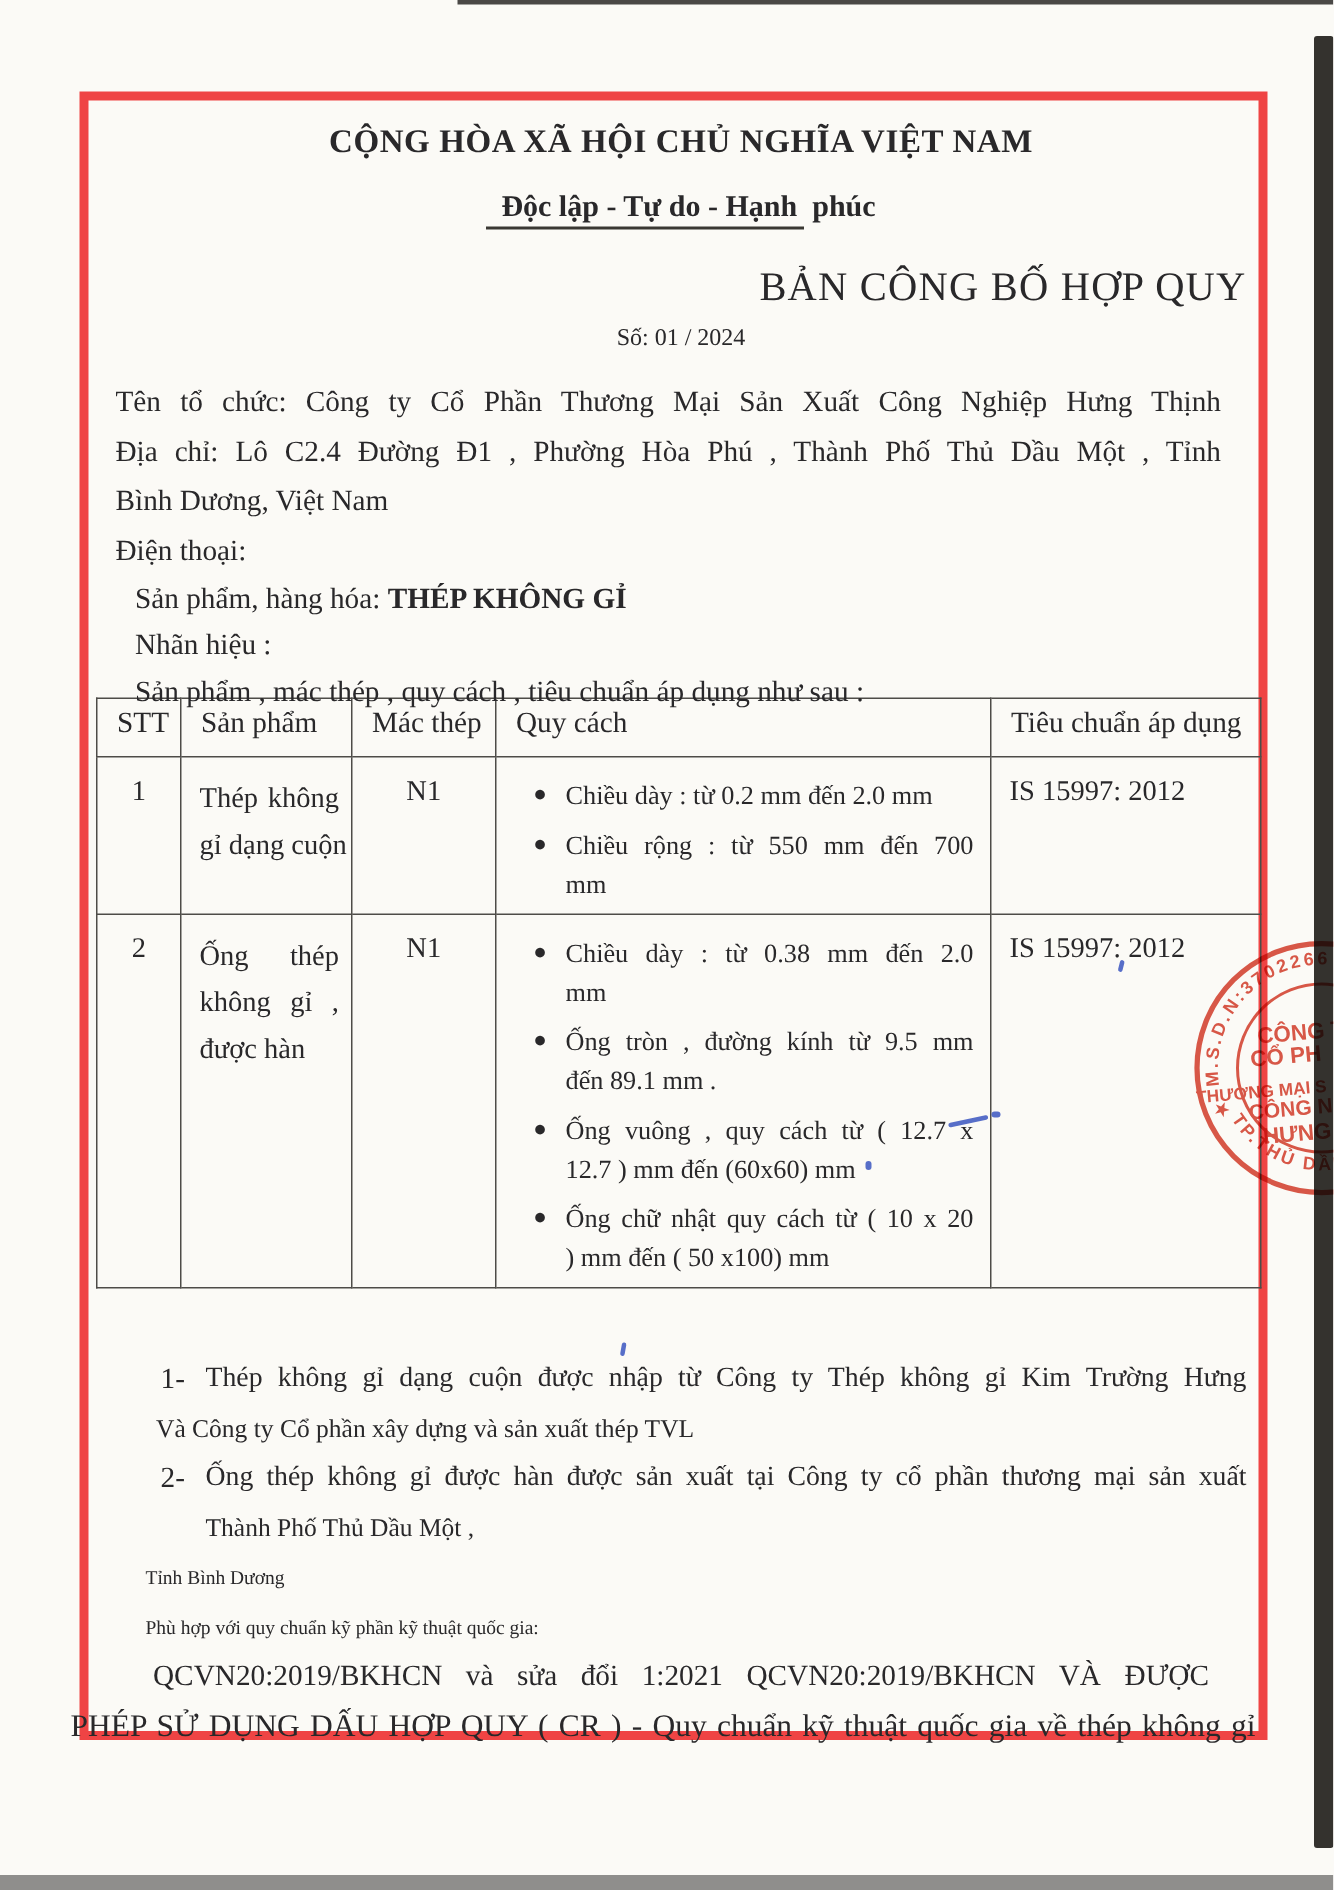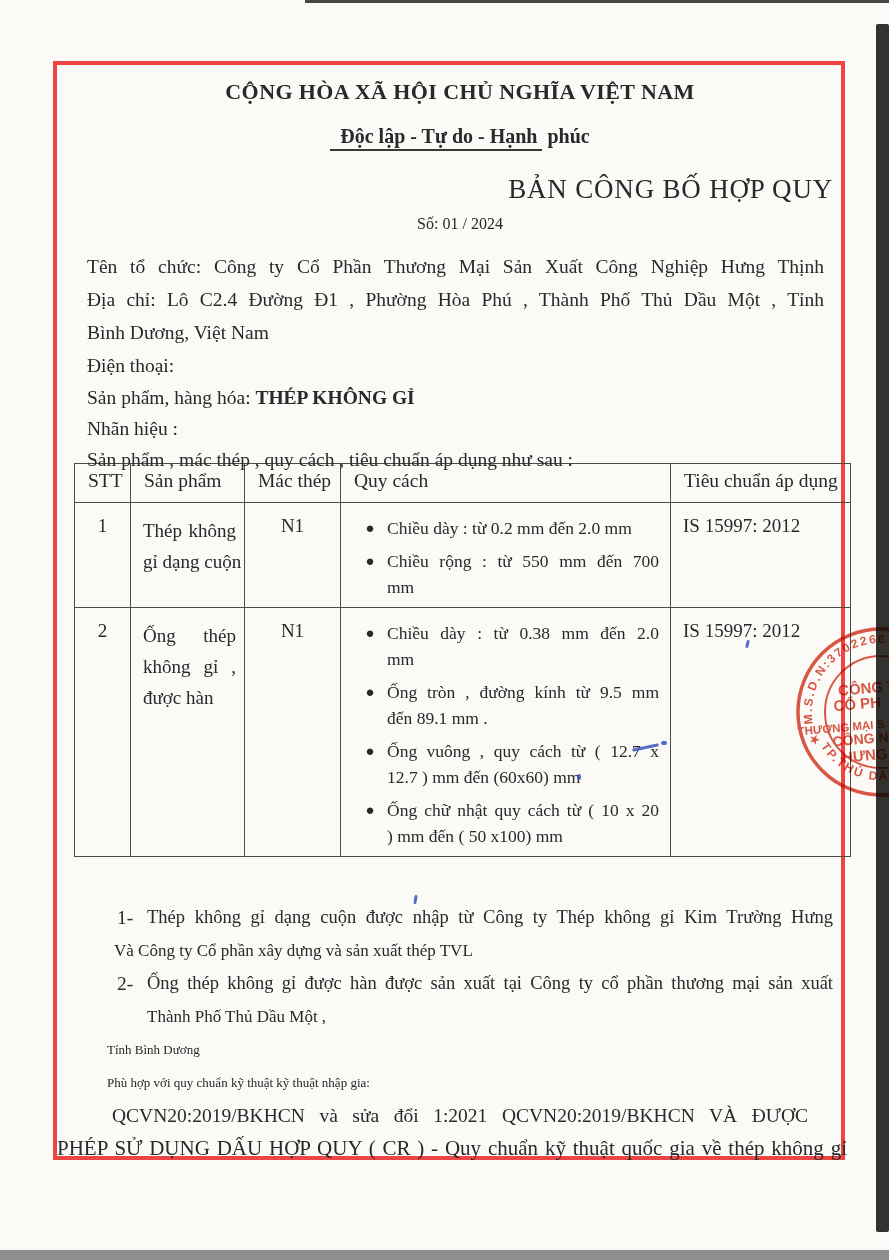--- a/index.html
+++ b/index.html
@@ -4,32 +4,32 @@
 <style>
   html,body{margin:0;padding:0;background:#fbfaf6;}
   .page{position:relative;width:889px;height:1260px;background:#fbfaf6;overflow:hidden;
         font-family:"Liberation Serif","DejaVu Serif",serif;color:#29282a;}
   
   .scan-top{position:absolute;left:305px;right:0;top:0;height:3px;background:#4a4846;}
   .scan-right{position:absolute;left:876px;width:13px;top:24px;height:1208px;background:#34322e;border-radius:2px;}
   .scan-bottom{position:absolute;left:0;right:0;top:1250px;height:10px;background:#8f8e8c;}
   
   .frame{position:absolute;left:53px;top:61px;width:792px;height:1099px;box-sizing:border-box;
-         border:4px solid #ef4444;padding:13px 8px 0 30px;}
+         border:6px solid #ef4444;padding:13px 8px 0 18px;}
   .center{text-align:center;}
   .country{font-weight:bold;font-size:22px;letter-spacing:.4px;line-height:27px;}
   .motto{font-weight:bold;font-size:20px;line-height:25px;margin-top:19px;}
   .motto-u{border-bottom:2px solid #3a3833;padding:0 5px 2px 10px;}
   .doc-title{margin:25px 0 0 0;font-size:27px;font-weight:normal;letter-spacing:.8px;line-height:30px;text-align:right;}
   .doc-number{margin-top:7px;font-size:16px;line-height:26px;text-align:center;}
   .org{margin-top:13px;width:737px;}
   .line{font-size:19.5px;line-height:33px;}
   .jl{text-align:justify;text-align-last:justify;}
   .nw{white-space:nowrap;}
-  .product .line{line-height:31px;}
+  .product .line{margin-left:13px;line-height:31px;}
   .bold{font-weight:bold;}
   
   table.spec{border-collapse:collapse;margin:-12px 0 0 -13px;table-layout:fixed;width:776px;}
   table.spec th,table.spec td{border:1.6px solid #4e4c48;vertical-align:top;box-sizing:border-box;overflow:hidden;}
   table.spec th{font-weight:normal;font-size:19.5px;text-align:left;padding:6px 6px 6px 13px;height:39px;}
   th.c,td.c{text-align:center;padding-left:4px;padding-right:4px;}
   td{font-size:19px;}
   td.pad{padding-top:12px;}
   td.prod{padding:12px 8px 0 12px;}
   .prod-line{font-size:19px;line-height:31px;white-space:nowrap;}
@@ -184,21 +184,21 @@
         <div class="note-num">1-</div>
         <div class="note-text jl nw">Thép không gỉ dạng cuộn được nhập từ Công ty Thép không gỉ Kim Trường Hưng</div>
       </div>
       <div class="nl ml27 nw">Và Công ty Cổ phần xây dựng và sản xuất thép TVL</div>
       <div class="note-flex">
         <div class="note-num">2-</div>
         <div class="note-text jl nw">Ống thép không gỉ được hàn được sản xuất tại Công ty cổ phần thương mại sản xuất</div>
       </div>
       <div class="nl ml60 nw">Thành Phố Thủ Dầu Một ,</div>
       <div class="nl ml20 nw">Tỉnh Bình Dương</div>
-      <div class="nl ml20 nw">Phù hợp với quy chuẩn kỹ thuật kỹ thuật nhập gia:</div>
+      <div class="nl ml20 nw">Phù hợp với quy chuẩn kỹ phần kỹ thuật quốc gia:</div>
       <div class="nl qcvn1 jl nw">QCVN20:2019/BKHCN và sửa đổi 1:2021 QCVN20:2019/BKHCN VÀ ĐƯỢC</div>
       <div class="nl qcvn2 jl nw">PHÉP SỬ DỤNG DẤU HỢP QUY ( CR ) -  Quy chuẩn kỹ thuật quốc gia về thép không gỉ</div>
     </div>
   </div>
 
   <svg class="stamp" width="200" height="200" viewBox="0 0 200 200">
     <g fill="none" stroke="#d9503f">
       <circle cx="100" cy="100" r="83" stroke-width="3.5"></circle>
       <circle cx="100" cy="100" r="56" stroke-width="2"></circle>
     </g>

